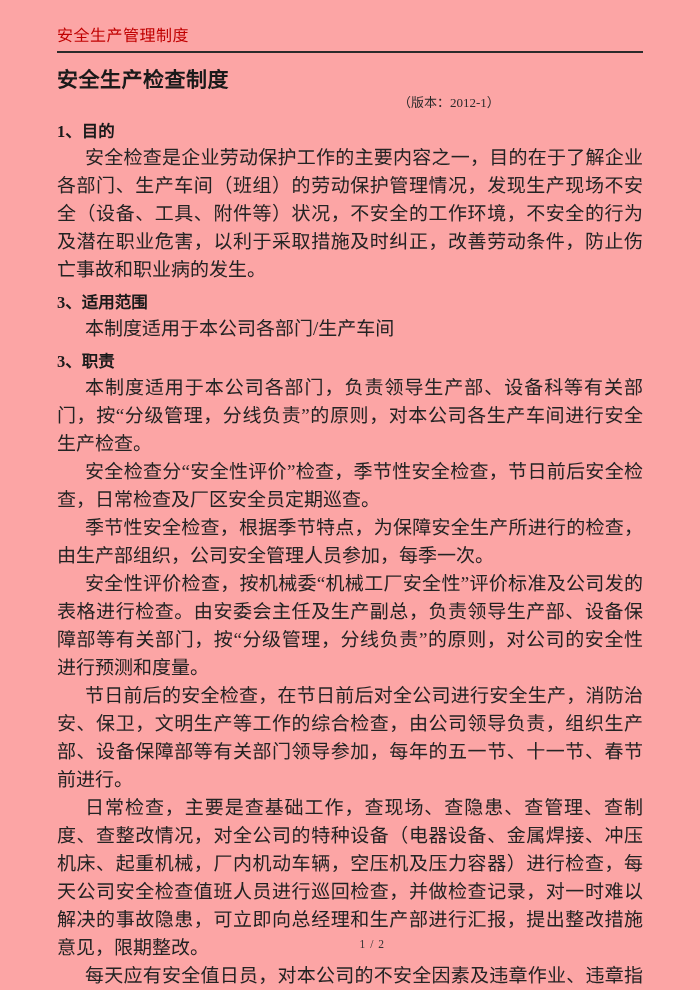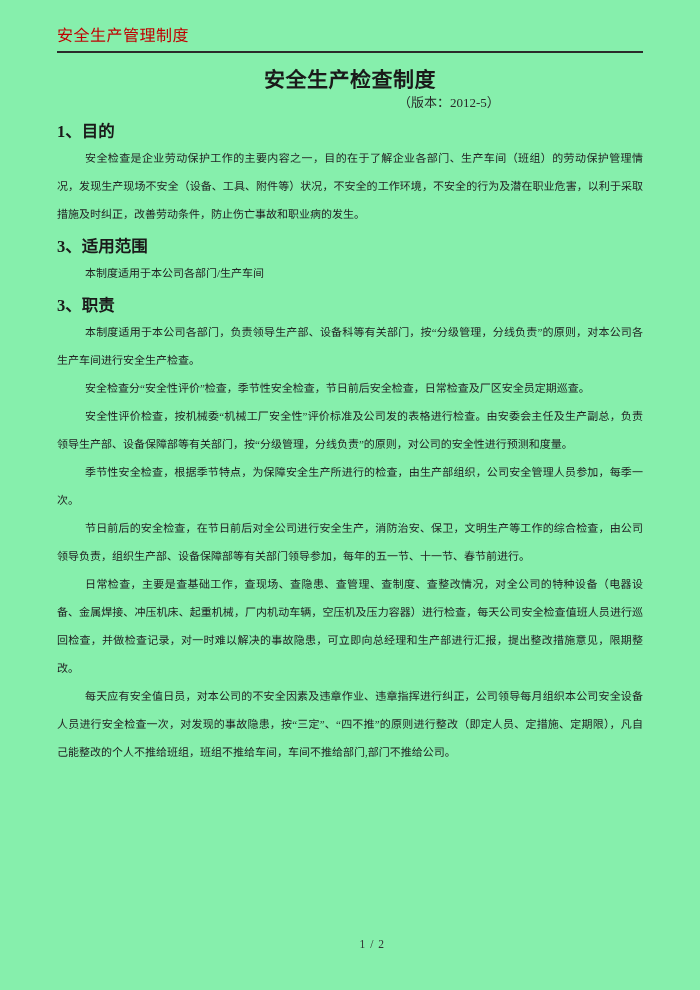--- a/index.html
+++ b/index.html
@@ -4,21 +4,21 @@
 <style>
   html, body {
     margin: 0;
     padding: 0;
     background: #ffffff;
   }
   .page {
     position: relative;
     width: 700px;
     height: 990px;
-    background: #86efac;
+    background: #fca5a5;
     overflow: hidden;
     font-family: "Liberation Serif", serif;
     color: #222222;
     box-sizing: border-box;
   }
   .inner {
     margin: 0 57px;
     width: 586px;
   }
   .doc-header {
@@ -34,21 +34,21 @@
     border: none;
     border-top: 2px solid #2b2b2b;
     height: 0;
   }
   .title {
     margin-top: 12px;
     font-family: "Liberation Sans", sans-serif;
     font-weight: bold;
     font-size: 21px;
     line-height: 30px;
-    text-align: center;
+    text-align: left;
     color: #1a1a1a;
     letter-spacing: 0.5px;
   }
   .version {
     font-size: 13px;
     line-height: 15px;
     margin-left: 341px;
     color: #2a2a2a;
   }
   .section-heading {
@@ -56,21 +56,21 @@
     font-weight: bold;
     font-size: 16.5px;
     line-height: 24px;
     color: #1a1a1a;
     margin: 7px 0 0 0;
   }
   .section-heading.first {
     margin-top: 10px;
   }
   .body-par {
-    font-size: 11px;
+    font-size: 19px;
     line-height: 28px;
     text-align: justify;
     text-indent: 28px;
     margin: 0;
     color: #232323;
   }
   .page-number {
     position: absolute;
     top: 938px;
     left: 57px;
@@ -86,34 +86,34 @@
 
 <div class="page">
   <div class="inner">
 
     <div class="doc-header">安全生产管理制度</div>
 
     <div class="rule"></div>
 
     <div class="title">安全生产检查制度</div>
 
-    <div class="version">（版本：2012-5）</div>
+    <div class="version">（版本：2012-1）</div>
 
     <div class="section-heading first">1、目的</div>
     <p class="body-par">安全检查是企业劳动保护工作的主要内容之一，目的在于了解企业各部门、生产车间（班组）的劳动保护管理情况，发现生产现场不安全（设备、工具、附件等）状况，不安全的工作环境，不安全的行为及潜在职业危害，以利于采取措施及时纠正，改善劳动条件，防止伤亡事故和职业病的发生。</p>
 
     <div class="section-heading">3、适用范围</div>
     <p class="body-par">本制度适用于本公司各部门/生产车间</p>
 
     <div class="section-heading">3、职责</div>
     <p class="body-par">本制度适用于本公司各部门，负责领导生产部、设备科等有关部门，按“分级管理，分线负责”的原则，对本公司各生产车间进行安全生产检查。</p>
 
     <p class="body-par">安全检查分“安全性评价”检查，季节性安全检查，节日前后安全检查，日常检查及厂区安全员定期巡查。</p>
+    <p class="body-par">季节性安全检查，根据季节特点，为保障安全生产所进行的检查，由生产部组织，公司安全管理人员参加，每季一次。</p>
     <p class="body-par">安全性评价检查，按机械委“机械工厂安全性”评价标准及公司发的表格进行检查。由安委会主任及生产副总，负责领导生产部、设备保障部等有关部门，按“分级管理，分线负责”的原则，对公司的安全性进行预测和度量。</p>
-    <p class="body-par">季节性安全检查，根据季节特点，为保障安全生产所进行的检查，由生产部组织，公司安全管理人员参加，每季一次。</p>
     <p class="body-par">节日前后的安全检查，在节日前后对全公司进行安全生产，消防治安、保卫，文明生产等工作的综合检查，由公司领导负责，组织生产部、设备保障部等有关部门领导参加，每年的五一节、十一节、春节前进行。</p>
     <p class="body-par">日常检查，主要是查基础工作，查现场、查隐患、查管理、查制度、查整改情况，对全公司的特种设备（电器设备、金属焊接、冲压机床、起重机械，厂内机动车辆，空压机及压力容器）进行检查，每天公司安全检查值班人员进行巡回检查，并做检查记录，对一时难以解决的事故隐患，可立即向总经理和生产部进行汇报，提出整改措施意见，限期整改。</p>
     <p class="body-par">每天应有安全值日员，对本公司的不安全因素及违章作业、违章指挥进行纠正，公司领导每月组织本公司安全设备人员进行安全检查一次，对发现的事故隐患，按“三定”、“四不推”的原则进行整改（即定人员、定措施、定期限），凡自己能整改的个人不推给班组，班组不推给车间，车间不推给部门,部门不推给公司。</p>
 
   </div>
 
   <div class="page-number">1 / 2</div>
 </div>
 
 </body></html>

